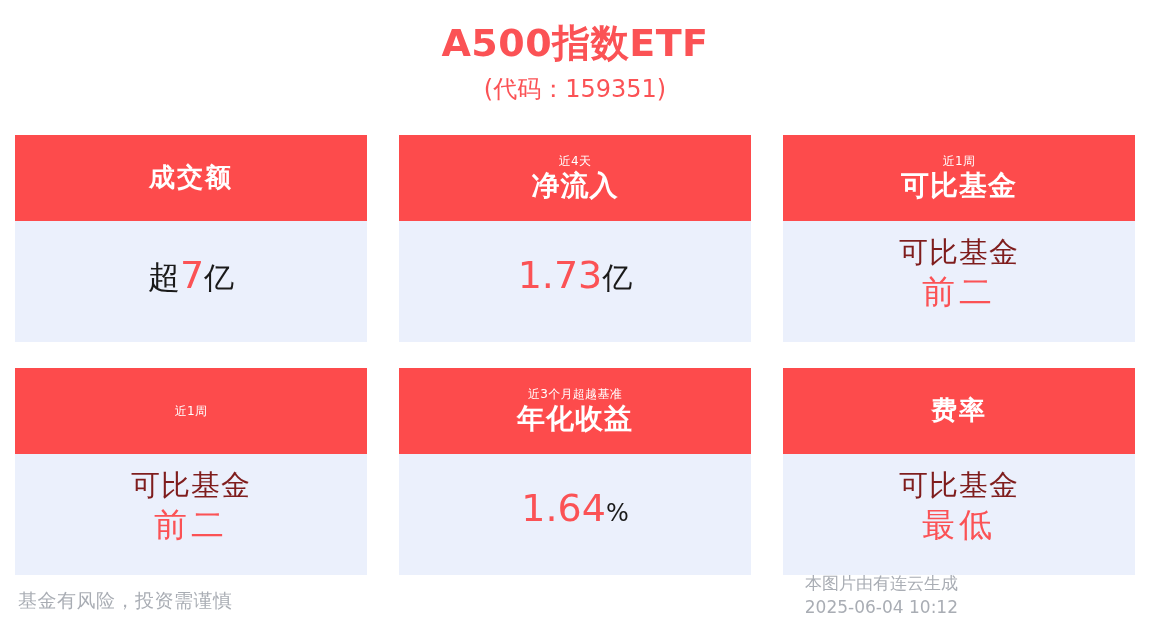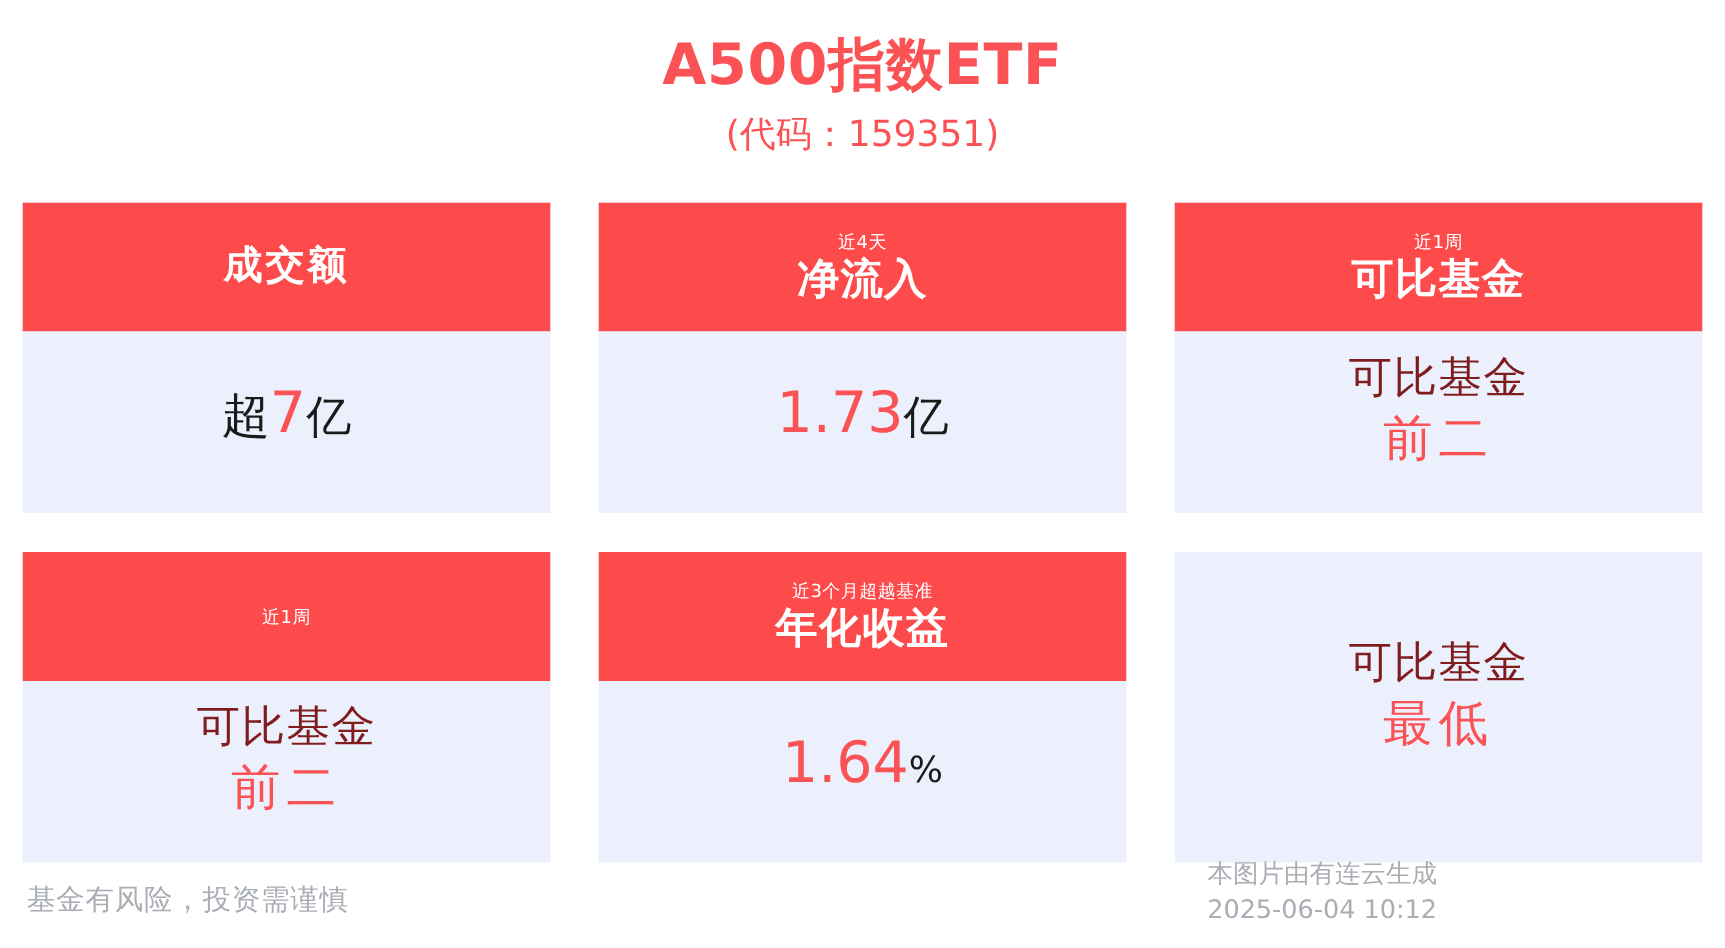--- a/index.html
+++ b/index.html
@@ -247,20 +247,23 @@
       </div>
       <div class="card-body">
         <div class="value-line">
           <span class="value-main">1.64</span>
           <span class="value-suffix small">%</span>
         </div>
       </div>
     </div>
 
     <div class="card">
+      <div class="card-header single">
+        <div class="card-heading">费率</div>
+      </div>
       <div class="card-body two-line">
         <div class="value-top">可比基金</div>
         <div class="value-bottom">最低</div>
       </div>
     </div>
 
   </div>
 
   <div class="footer">
     <div class="footer-left">基金有风险，投资需谨慎</div>

